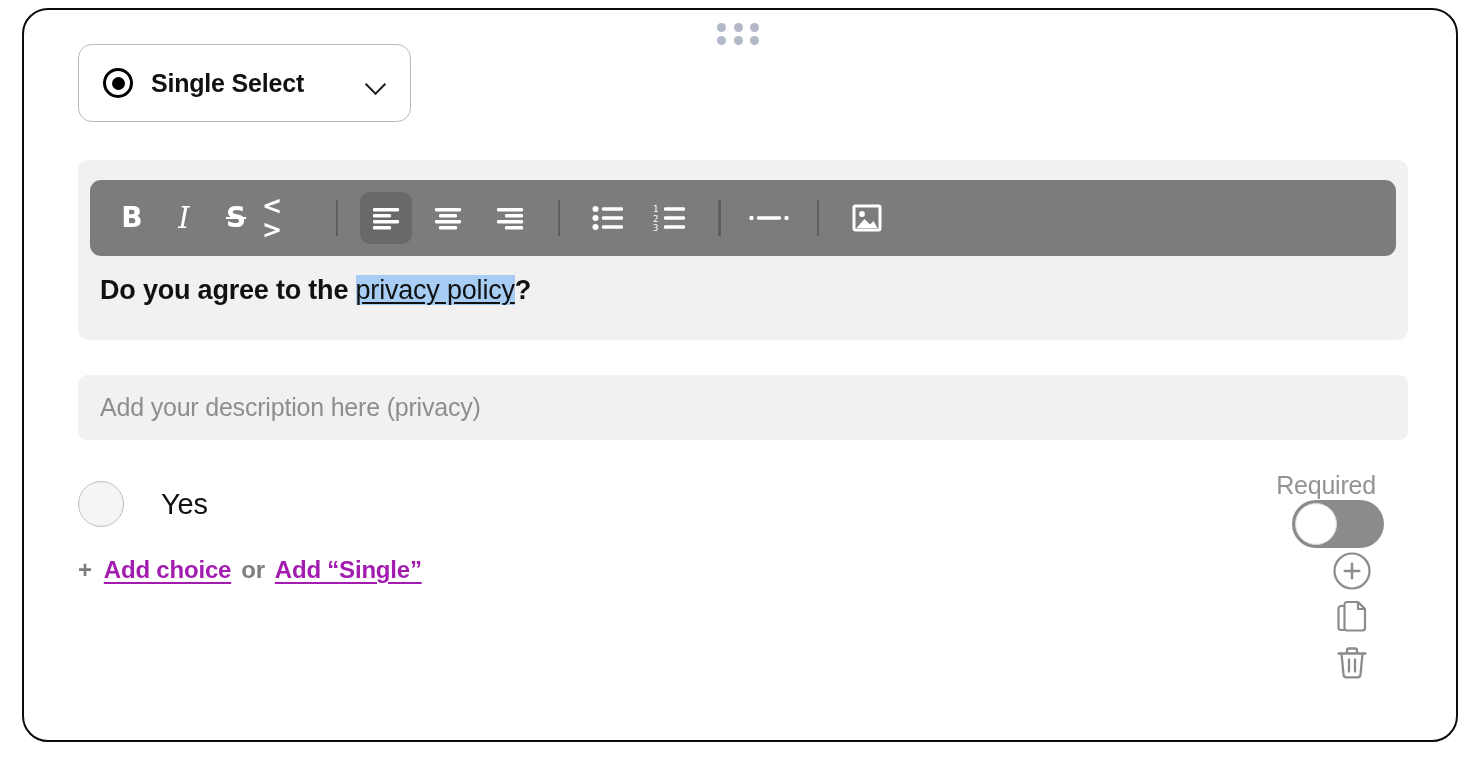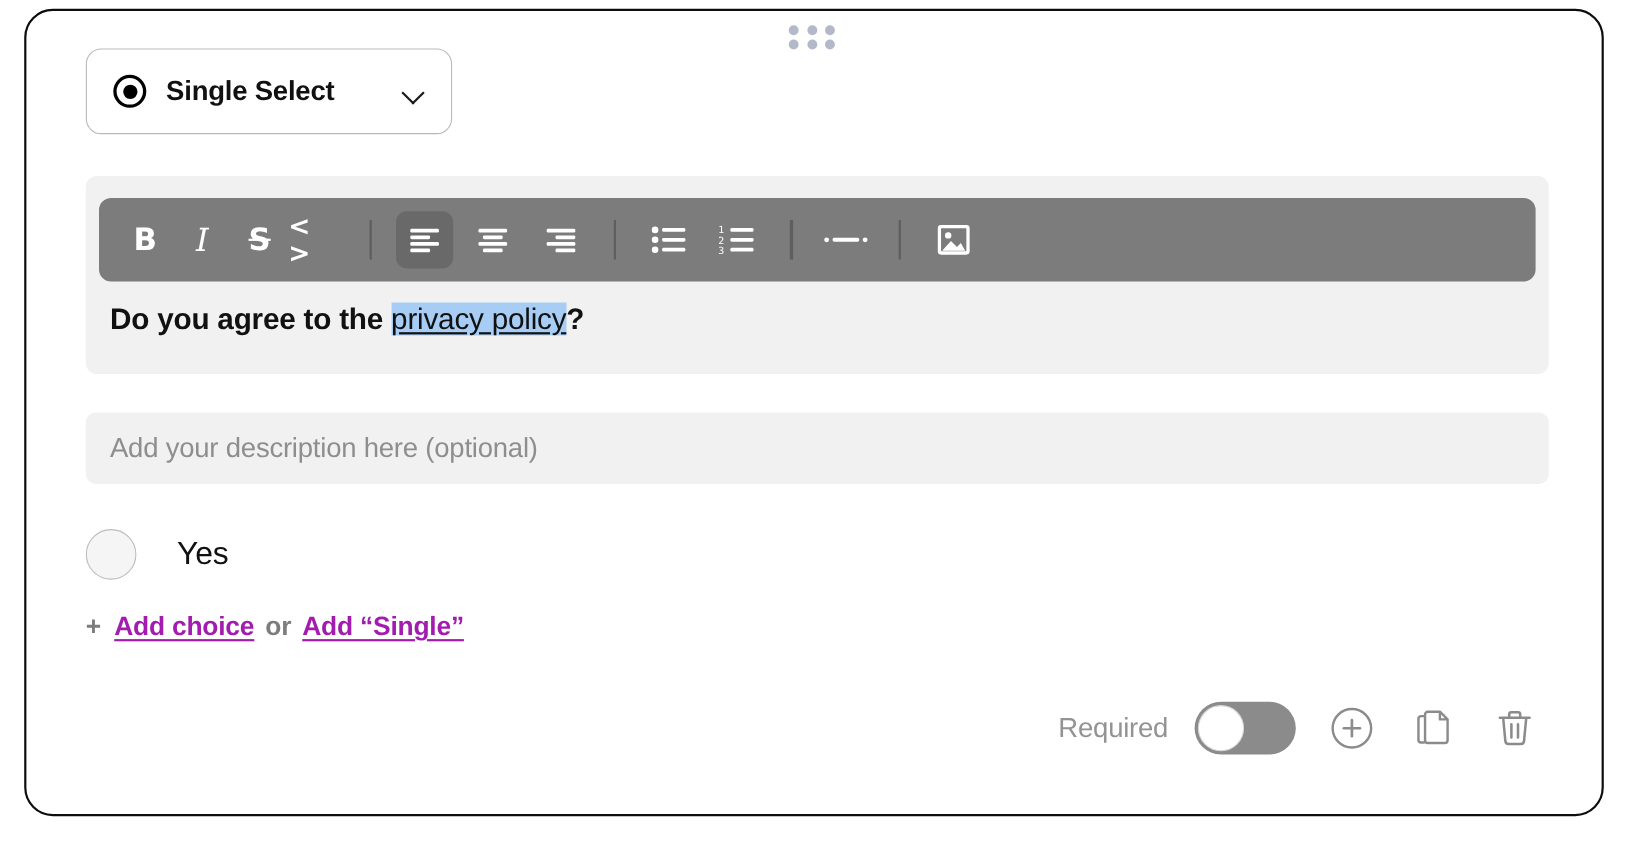--- a/index.html
+++ b/index.html
@@ -234,20 +234,21 @@
   }
   #add-or { margin: 0 10px; text-align: center; }
 
   
   #card-footer {
     position: absolute;
     right: 56px;
     bottom: 54px;
     display: flex;
     align-items: center;
+    flex-direction: column;
   }
   #required-label {
     font-size: 25px;
     color: #939393;
     letter-spacing: -0.2px;
     margin-right: 24px;
   }
   #required-toggle {
     width: 92px; height: 48px;
     border-radius: 24px;
@@ -383,21 +384,21 @@
         </svg>
       </div>
     </div>
 
     <div id="question-text-row">
       <span>Do you agree to the </span><span id="question-link">privacy policy</span><span>?</span>
     </div>
   </div>
 
   <div id="description-field">
-    <span id="description-placeholder">Add your description here (optional)</span>
+    <span id="description-placeholder">Add your description here (privacy)</span>
   </div>
 
   <div id="choice-list">
     <div class="choice-row">
       <span class="choice-radio"></span>
       <span class="choice-label">Yes</span>
     </div>
   </div>
 
   <div id="add-row">

